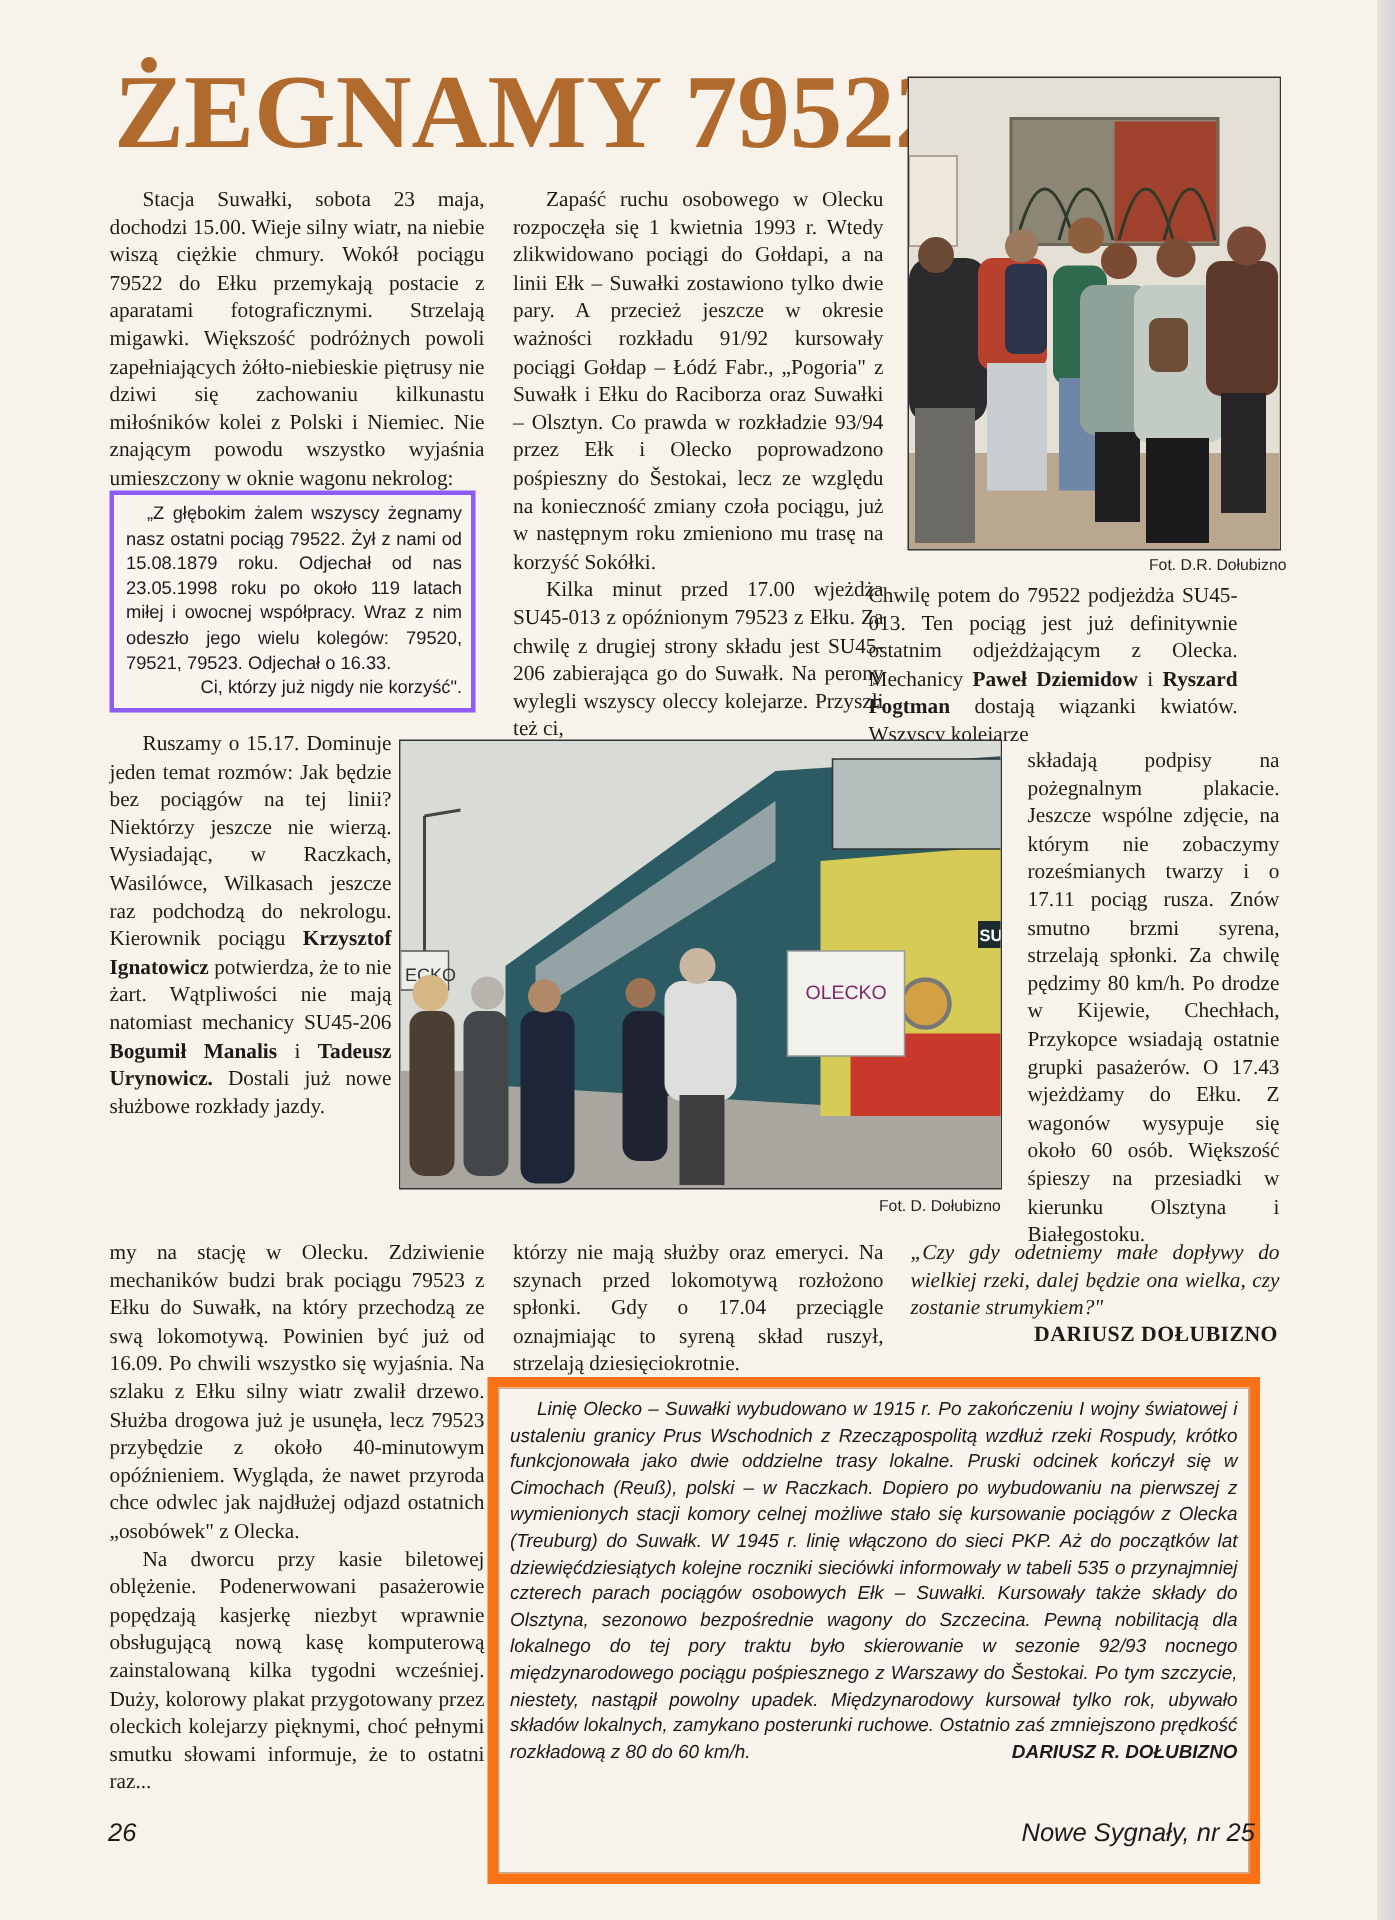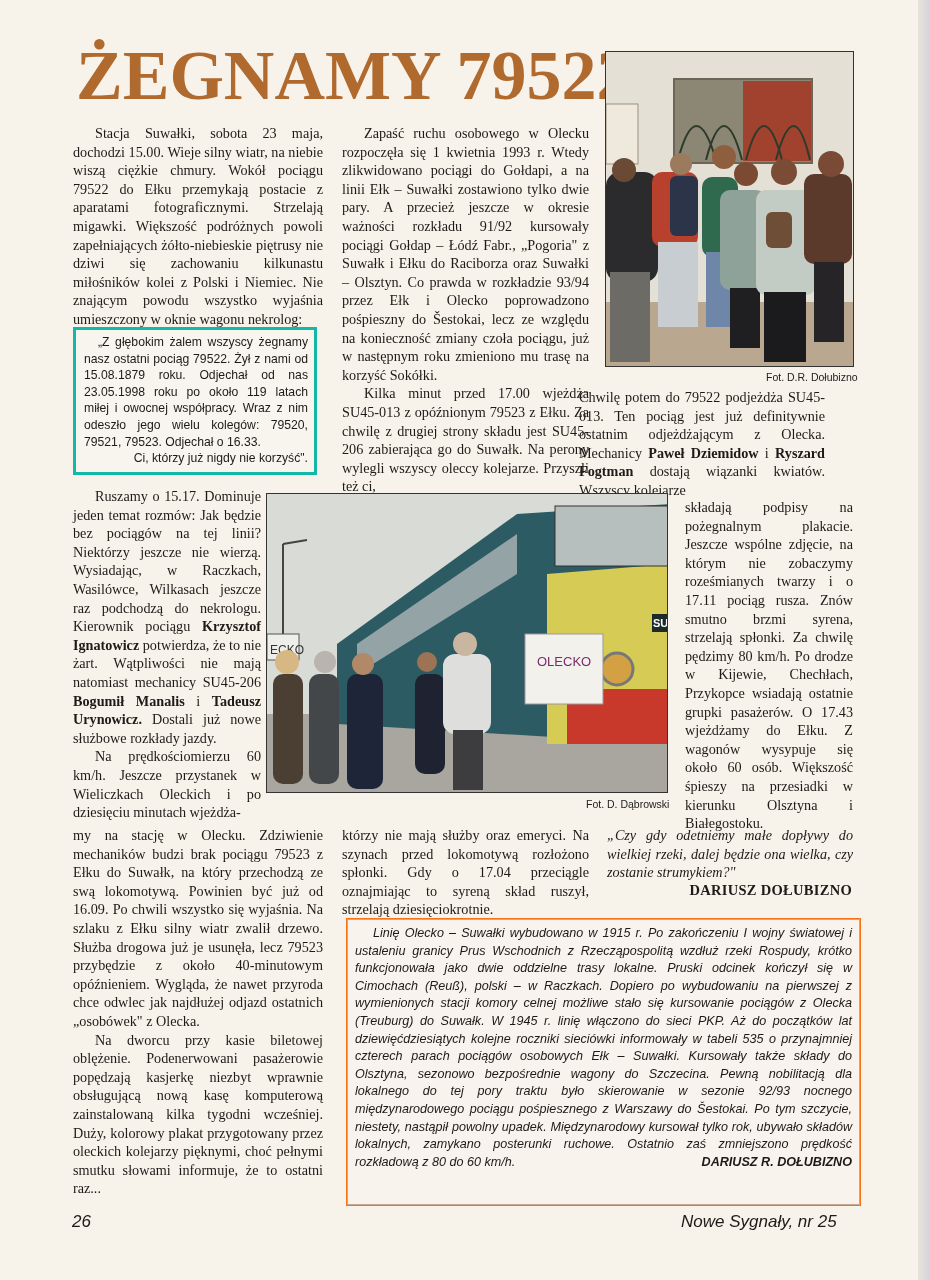--- a/index.html
+++ b/index.html
@@ -19,36 +19,36 @@
     font-size: 70px; line-height: 76px; letter-spacing: 0px;
     color: #b06a2e; margin: 0;
   }
   .col { position: absolute; font-size: 14.2px; line-height: 18.6px; text-align: justify; }
   .col p { margin: 0; text-indent: 22px; }
   .col p.noind { text-indent: 0; }
   b { font-weight: bold; }
 
   .notice {
     position: absolute; left: 73px; top: 327px; width: 244px; height: 148px;
-    border: 3px solid #14b8a6; padding: 4px 6px 4px 8px; box-sizing: border-box;
+    border: 3px solid #8b5cf6; padding: 4px 6px 4px 8px; box-sizing: border-box;
     font-family: "Liberation Sans", sans-serif; font-size: 12.2px; line-height: 16.6px;
     text-align: justify; background: #f8f4ee;
   }
   .notice p { margin: 0; text-indent: 14px; }
   .notice .sign { text-align: right; }
 
   .photo {
     position: absolute; border: 1px solid #333; box-sizing: border-box; overflow: hidden;
   }
   .caption {
     position: absolute; font-family: "Liberation Sans", sans-serif; font-size: 10.5px; color: #222;
   }
   .infobox {
-    position: absolute; left: 346px; top: 918px; width: 515px; height: 288px;
-    border: 1px solid #f97316; box-sizing: border-box; padding: 6px 8px 4px 8px;
+    position: absolute; left: 325px; top: 918px; width: 515px; height: 338px;
+    border: 7px solid #f97316; box-sizing: border-box; padding: 6px 8px 4px 8px;
     font-family: "Liberation Sans", sans-serif; font-style: italic;
     font-size: 12.6px; line-height: 17.6px; text-align: justify; background: #f8f3ec;
     box-shadow: inset 0 0 0 1px #c9a98d;
   }
   .infobox p { margin: 0; text-indent: 18px; }
   .infobox .author { font-weight: bold; font-style: italic; float: right; }
   .footer {
     position: absolute; top: 1212px; font-family: "Liberation Sans", sans-serif;
     font-weight: normal; font-style: italic; font-size: 17px;
   }
@@ -69,21 +69,20 @@
   <p>Stacja Suwałki, sobota 23 maja, dochodzi 15.00. Wieje silny wiatr, na niebie wiszą ciężkie chmury. Wokół pociągu 79522 do Ełku przemykają postacie z aparatami fotograficznymi. Strzelają migawki. Większość podróżnych powoli zapełniających żółto-niebieskie piętrusy nie dziwi się zachowaniu kilkunastu miłośników kolei z Polski i Niemiec. Nie znającym powodu wszystko wyjaśnia umieszczony w oknie wagonu nekrolog:</p>
 </div>
 
 <div class="notice">
   <p>„Z głębokim żalem wszyscy żegnamy nasz ostatni pociąg 79522. Żył z nami od 15.08.1879 roku. Odjechał od nas 23.05.1998 roku po około 119 latach miłej i owocnej współpracy. Wraz z nim odeszło jego wielu kolegów: 79520, 79521, 79523. Odjechał o 16.33.</p>
   <div class="sign">Ci, którzy już nigdy nie korzyść".</div>
 </div>
 
 <div class="col" style="left:73px; top:487px; width:188px;">
   <p><span>Ruszamy o 15.17. Dominuje jeden temat rozmów: Jak będzie bez pociągów na tej linii? Niektórzy jeszcze nie wierzą. Wysiadając, w Raczkach, Wasilówce, Wilkasach jeszcze raz podchodzą do nekrologu. Kierownik pociągu </span><b>Krzysztof Ignatowicz</b><span> potwierdza, że to nie żart. Wątpliwości nie mają natomiast mechanicy SU45-206 </span><b>Bogumił Manalis</b><span> i </span><b>Tadeusz Urynowicz.</b><span> Dostali już nowe służbowe rozkłady jazdy.</span></p>
-  <p>Na prędkościomierzu 60 km/h. Jeszcze przystanek w Wieliczkach Oleckich i po dziesięciu minutach wjeżdża-</p>
 </div>
 
 <div class="col" style="left:73px; top:826px; width:250px;">
   <p class="noind">my na stację w Olecku. Zdziwienie mechaników budzi brak pociągu 79523 z Ełku do Suwałk, na który przechodzą ze swą lokomotywą. Powinien być już od 16.09. Po chwili wszystko się wyjaśnia. Na szlaku z Ełku silny wiatr zwalił drzewo. Służba drogowa już je usunęła, lecz 79523 przybędzie z około 40-minutowym opóźnieniem. Wygląda, że nawet przyroda chce odwlec jak najdłużej odjazd ostatnich „osobówek" z Olecka.</p>
   <p>Na dworcu przy kasie biletowej oblężenie. Podenerwowani pasażerowie popędzają kasjerkę niezbyt wprawnie obsługującą nową kasę komputerową zainstalowaną kilka tygodni wcześniej. Duży, kolorowy plakat przygotowany przez oleckich kolejarzy pięknymi, choć pełnymi smutku słowami informuje, że to ostatni raz...</p>
 </div>
 
 <div class="col" style="left:342px; top:124px; width:247px;">
   <p>Zapaść ruchu osobowego w Olecku rozpoczęła się 1 kwietnia 1993 r. Wtedy zlikwidowano pociągi do Gołdapi, a na linii Ełk – Suwałki zostawiono tylko dwie pary. A przecież jeszcze w okresie ważności rozkładu 91/92 kursowały pociągi Gołdap – Łódź Fabr., „Pogoria" z Suwałk i Ełku do Raciborza oraz Suwałki – Olsztyn. Co prawda w rozkładzie 93/94 przez Ełk i Olecko poprowadzono pośpieszny do Šestokai, lecz ze względu na konieczność zmiany czoła pociągu, już w następnym roku zmieniono mu trasę na korzyść Sokółki.</p>
   <p>Kilka minut przed 17.00 wjeżdża SU45-013 z opóźnionym 79523 z Ełku. Za chwilę z drugiej strony składu jest SU45-206 zabierająca go do Suwałk. Na perony wylegli wszyscy oleccy kolejarze. Przyszli też ci,</p>
@@ -159,20 +158,20 @@
     <circle cx="58" cy="168" r="11" fill="#b9b4ad"></circle>
     <rect x="80" y="180" width="36" height="115" rx="10" fill="#1f2538"></rect>
     <circle cx="96" cy="170" r="11" fill="#b28968"></circle>
     <rect x="148" y="180" width="30" height="100" rx="10" fill="#1e2231"></rect>
     <circle cx="160" cy="168" r="10" fill="#9d7356"></circle>
     <rect x="176" y="160" width="48" height="80" rx="12" fill="#dedfdc"></rect>
     <circle cx="198" cy="150" r="12" fill="#c9b6a0"></circle>
     <rect x="186" y="236" width="30" height="60" fill="#3d3d3f"></rect>
   </svg>
 </div>
-<div class="caption" style="left:586px; top:798px;">Fot. D. Dąbrowski</div>
+<div class="caption" style="left:586px; top:798px;">Fot. D. Dołubizno</div>
 
 <div class="infobox">
   <p><span>Linię Olecko – Suwałki wybudowano w 1915 r. Po zakończeniu I wojny światowej i ustaleniu granicy Prus Wschodnich z Rzecząpospolitą wzdłuż rzeki Rospudy, krótko funkcjonowała jako dwie oddzielne trasy lokalne. Pruski odcinek kończył się w Cimochach (Reuß), polski – w Raczkach. Dopiero po wybudowaniu na pierwszej z wymienionych stacji komory celnej możliwe stało się kursowanie pociągów z Olecka (Treuburg) do Suwałk. W 1945 r. linię włączono do sieci PKP. Aż do początków lat dziewięćdziesiątych kolejne roczniki sieciówki informowały w tabeli 535 o przynajmniej czterech parach pociągów osobowych Ełk – Suwałki. Kursowały także składy do Olsztyna, sezonowo bezpośrednie wagony do Szczecina. Pewną nobilitacją dla lokalnego do tej pory traktu było skierowanie w sezonie 92/93 nocnego międzynarodowego pociągu pośpiesznego z Warszawy do Šestokai. Po tym szczycie, niestety, nastąpił powolny upadek. Międzynarodowy kursował tylko rok, ubywało składów lokalnych, zamykano posterunki ruchowe. Ostatnio zaś zmniejszono prędkość rozkładową z 80 do 60 km/h.</span><span class="author">DARIUSZ R. DOŁUBIZNO</span></p>
 </div>
 
 <div class="footer" style="left:72px;">26</div>
 <div class="footer" style="left:681px;">Nowe Sygnały, nr 25</div>
 
 </body></html>

